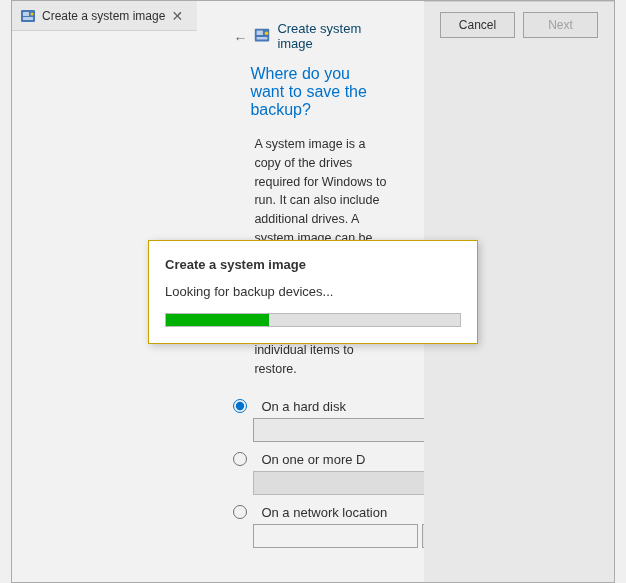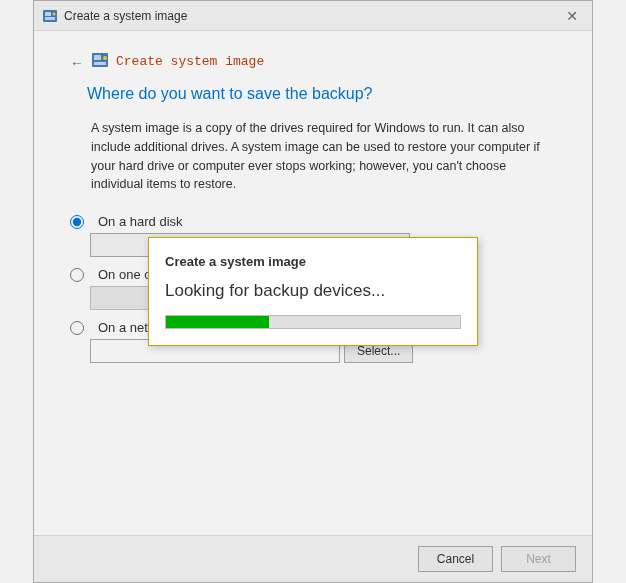--- a/index.html
+++ b/index.html
@@ -8,26 +8,26 @@
       font-size: 13px;
       background: #f0f0f0;
       display: flex;
       justify-content: center;
       align-items: center;
       width: 626px;
       height: 583px;
       overflow: hidden;
     }
     .window {
-      width: 560px;
+      width: 604px;
       height: 583px;
       background: #ffffff;
       border: 1px solid #aaa;
       display: flex;
-      flex-direction: column;
+      flex-direction: row;
       position: relative;
     }
     .title-bar {
       height: 30px;
       background: #f5f5f5;
       border-bottom: 1px solid #ddd;
       display: flex;
       align-items: center;
       padding: 0 8px;
       justify-content: space-between;
@@ -73,22 +73,21 @@
       color: #666;
       font-size: 14px;
       cursor: pointer;
     }
     .nav-icon {
       width: 20px;
       height: 20px;
     }
     .nav-title {
       font-size: 13px;
-      color: #c2410c;
-      font-family: Liberation Mono, monospace;
+      color: #0c4a6e;
     }
     .page-heading {
       font-size: 16px;
       color: #0078d7;
       font-weight: 400;
       margin-bottom: 16px;
       margin-top: 4px;
       margin-left: 17px;
     }
     .description {
@@ -205,21 +204,21 @@
       box-shadow: 2px 2px 8px rgba(0,0,0,0.2);
       padding: 16px;
     }
     .modal-title {
       font-size: 13px;
       font-weight: 600;
       color: #333;
       margin-bottom: 12px;
     }
     .modal-message {
-      font-size: 17px;
+      font-size: 13px;
       color: #333;
       margin-bottom: 14px;
     }
     .progress-bar-container {
       width: 100%;
       height: 14px;
       background: #e0e0e0;
       border: 1px solid #bbb;
       overflow: hidden;
     }

